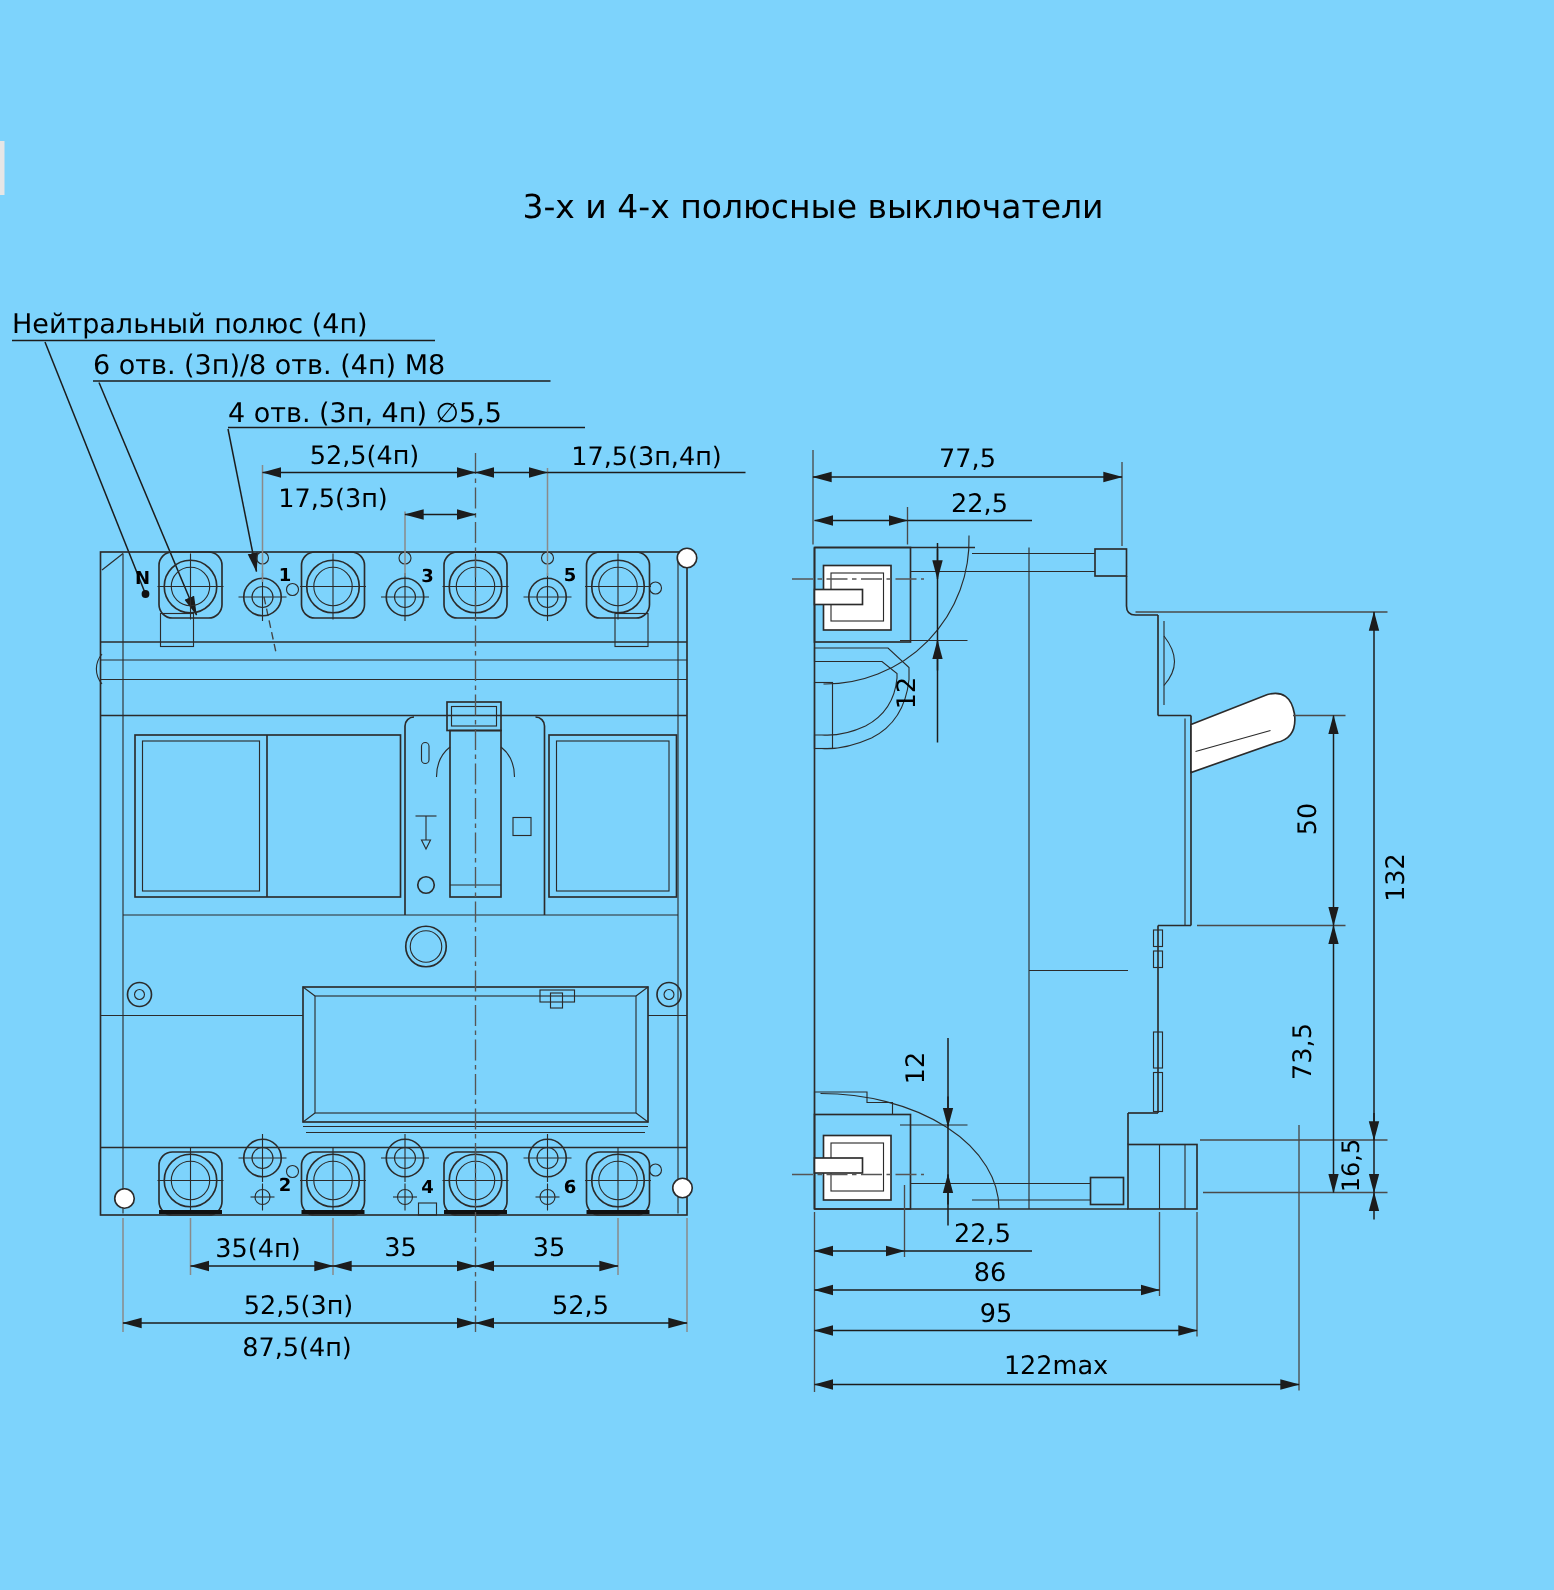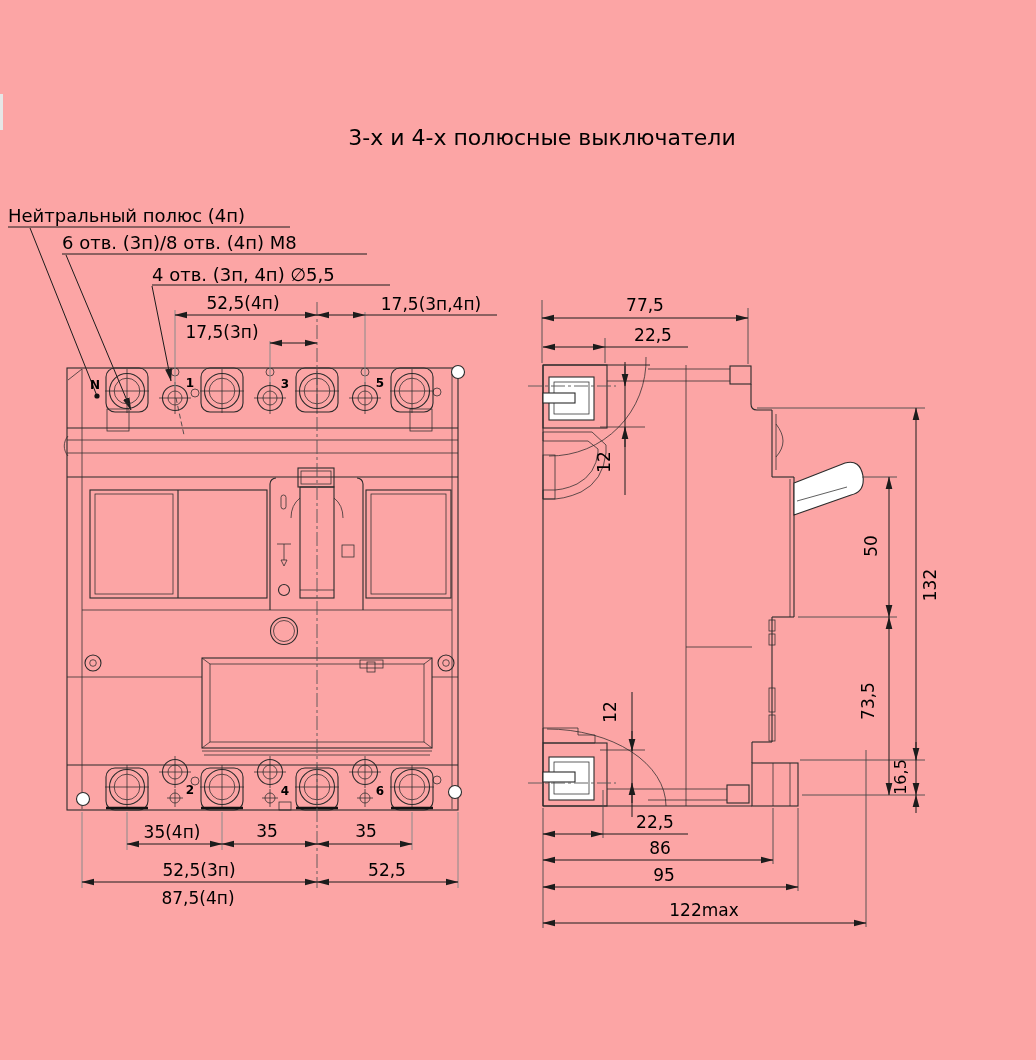--- a/index.html
+++ b/index.html
@@ -1,16 +1,16 @@
 <!DOCTYPE html>
 <html><head>
 <meta charset="utf-8">
 <style>
   html,body{margin:0;padding:0;background:#fff;}
-  .stage{width:1036px;height:1060px;background:#fca5a5;position:relative;overflow:hidden;}
+  .stage{width:1036px;height:1060px;background:#7dd3fc;position:relative;overflow:hidden;}
   svg{display:block;}
   .ln{stroke:#2b2b2b;stroke-width:1.1;fill:none;}
   .lnt{stroke:#2b2b2b;stroke-width:.75;fill:none;}
   .lnw{stroke:#2b2b2b;stroke-width:1.1;fill:#ffffff;}
   .thk{stroke:#111;stroke-width:2.6;fill:none;}
   .ext{stroke:#8a8a8a;stroke-width:1;fill:none;}
   .exd{stroke:#4a4a4a;stroke-width:.9;fill:none;}
   .dim{stroke:#1c1c1c;stroke-width:1;fill:none;}
   .cl{stroke:#555;stroke-width:.9;fill:none;stroke-dasharray:14 3 3 3;}
   .dash{stroke:#444;stroke-width:.9;fill:none;stroke-dasharray:5 3;}

